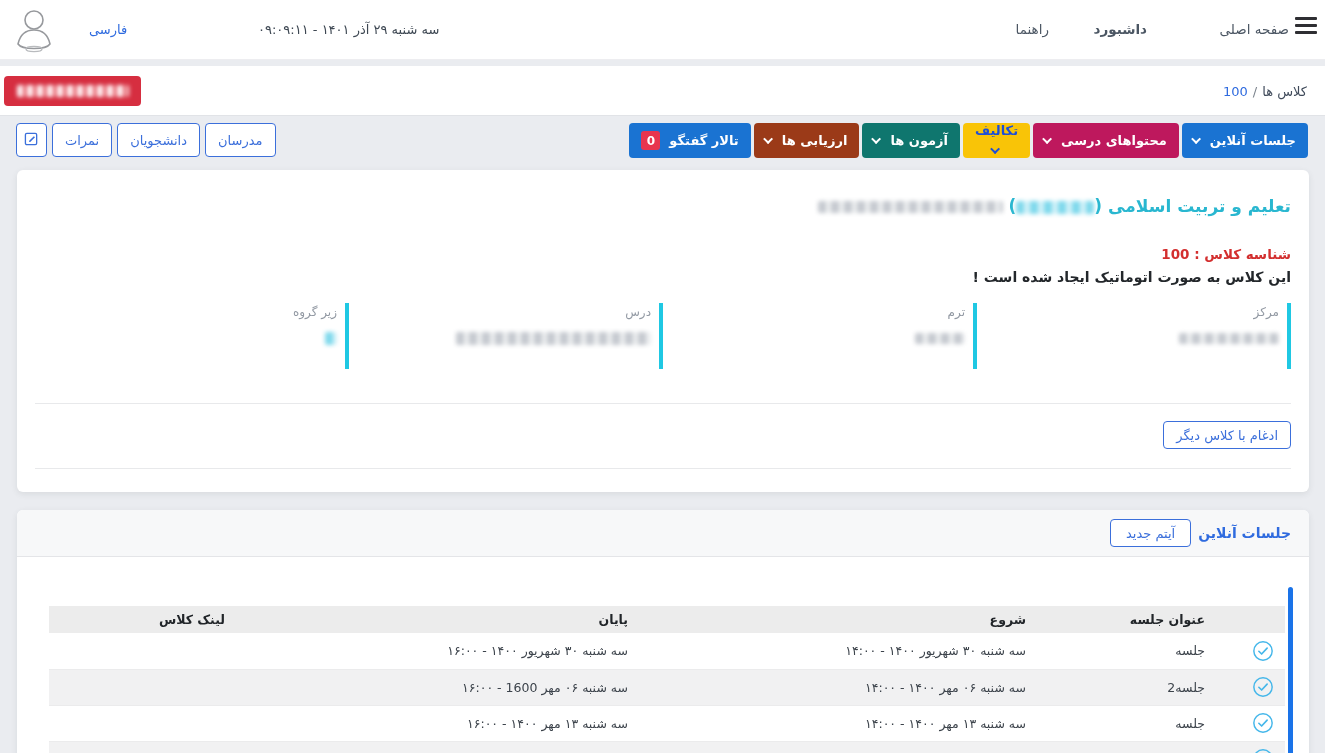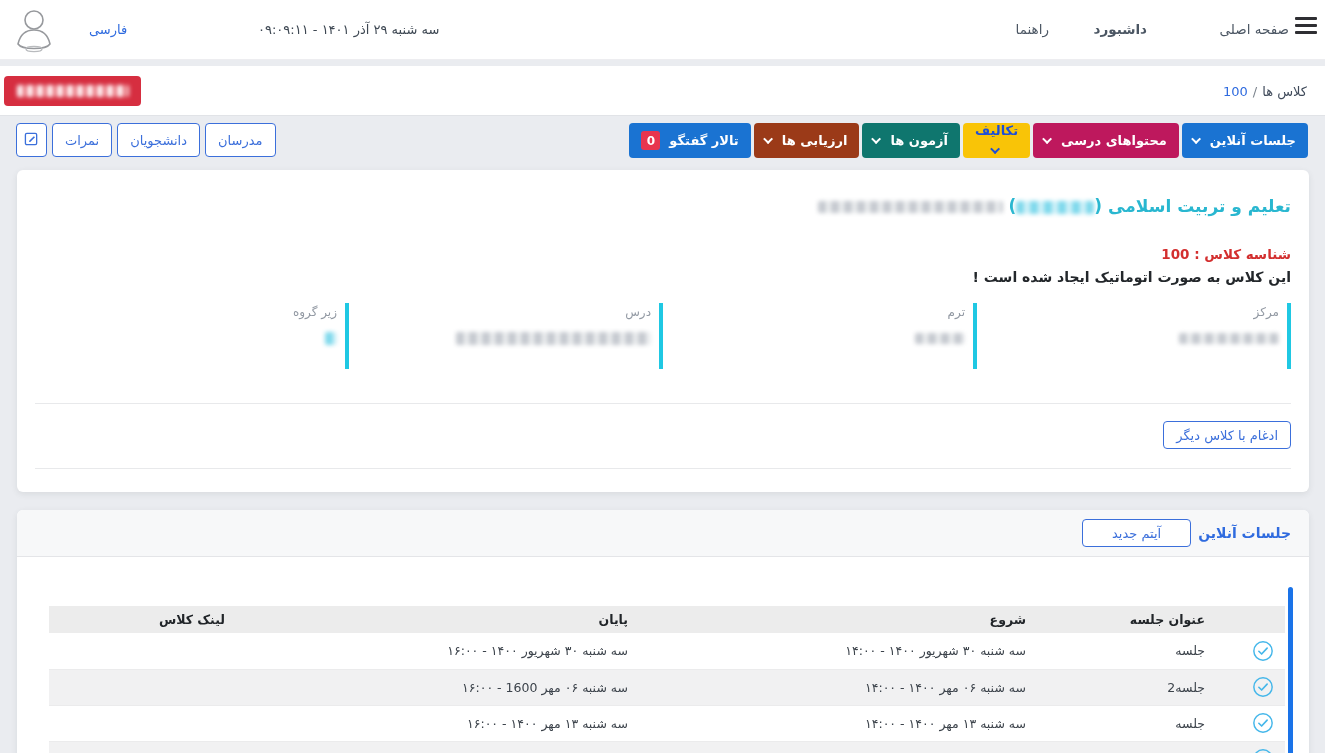--- a/index.html
+++ b/index.html
@@ -52,21 +52,21 @@
   .field-value { margin-top: 9px; }
   .card1 hr { border: none; border-top: 1px solid #e8e9eb; margin-top: 34px; }
   .card1 hr.hr2 { margin-top: 19px; }
   .merge-row { margin-top: 17px; }
   .merge-btn { height: 28px; background: #fff; border: 1px solid #3b6fdb; color: #3b6fdb; border-radius: 4px; font-size: 13px; padding: 0 12px; }
 
   
   .card2 { top: 510px; height: 262px; }
   .card2-header { height: 47px; background: #f7f8f9; border-bottom: 1px solid #e4e5e8; border-radius: 6px 6px 0 0; display: flex; align-items: center; padding: 0 18px; gap: 7px; }
   .section-title { font-size: 14px; font-weight: bold; color: #2f6bdf; }
-  .new-item-btn { height: 28px; background: #fff; border: 1px solid #3b6fdb; color: #3b6fdb; border-radius: 4px; font-size: 13px; padding: 0 29px; }
+  .new-item-btn { height: 28px; background: #fff; border: 1px solid #3b6fdb; color: #3b6fdb; border-radius: 4px; font-size: 13px; padding: 0 15px; }
   .blue-bar { position: absolute; top: 77px; right: 16px; bottom: 0; width: 5px; background: #1a73e8; border-radius: 4px; }
   .sessions-table { border-collapse: collapse; margin: 49px 24px 0 32px; width: calc(100% - 56px); table-layout: fixed; }
   .sessions-table col.c-icon { width: 44px; } .sessions-table col.c-title { width: 160px; }
   .sessions-table col.c-start { width: 420px; } .sessions-table col.c-end { width: 410px; }
   .sessions-table th { background: #ececec; height: 27px; font-size: 12.5px; font-weight: bold; color: #212529; text-align: right; }
   .sessions-table td { height: 36px; font-size: 12.5px; color: #3c434b; text-align: right; border-bottom: 1px solid #ebebec; }
   .sessions-table th:nth-child(2), .sessions-table td:nth-child(2) { padding-left: 0; padding-right: 36px; }
   .sessions-table th:nth-child(3), .sessions-table td:nth-child(3) { padding-right: 55px; }
   .sessions-table th:nth-child(4), .sessions-table td:nth-child(4) { padding-right: 33px; }
   .sessions-table th:nth-child(5), .sessions-table td:nth-child(5) { padding-right: 26px; }

